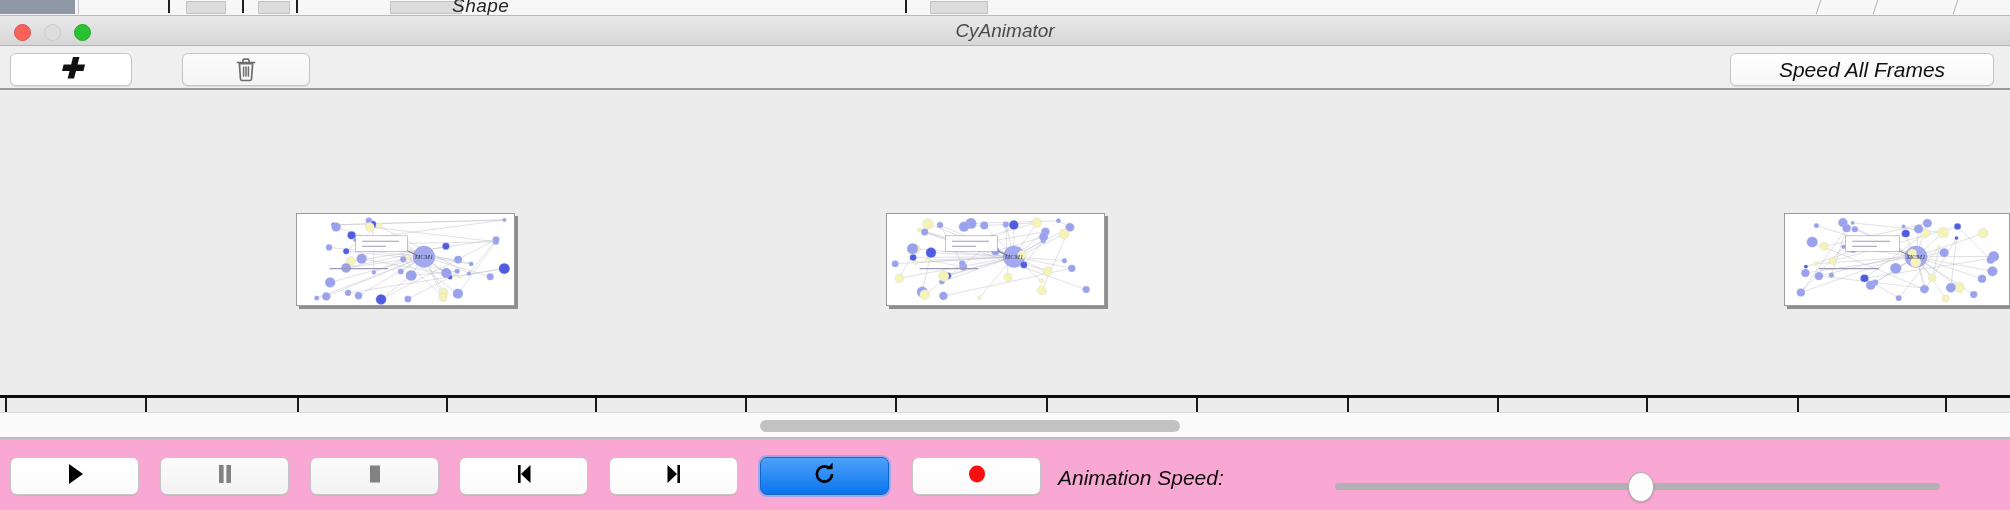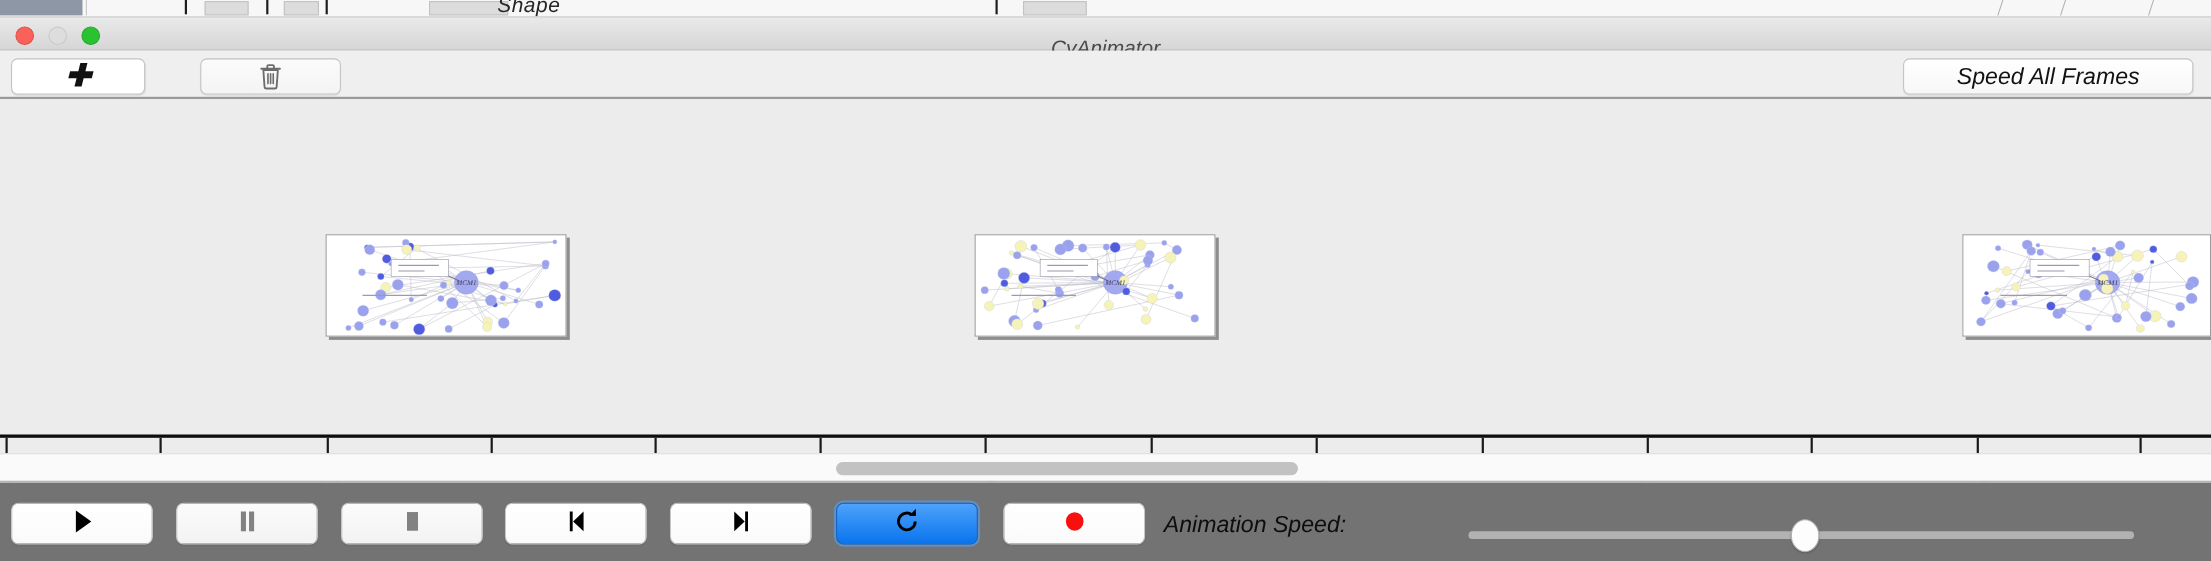--- a/index.html
+++ b/index.html
@@ -35,21 +35,21 @@
     position: absolute; left: 0; top: 16px; width: 2010px; height: 30px;
     background: linear-gradient(to bottom, #e9e9e9 0%, #d6d6d6 100%);
     border-bottom: 1px solid #b4b4b4;
   }
   .traffic { position: absolute; left: 14px; top: 8px; display: flex; gap: 13px; }
   .tl { width: 17px; height: 17px; border-radius: 50%; }
   .tl.red    { background: #fa6159; border: 1px solid #e1504a; }
   .tl.yellow { background: #dddddd; border: 1px solid #c9c9c9; }
   .tl.green  { background: #2ac230; border: 1px solid #23ab29; }
   .title-text {
-    position: absolute; left: 0; top: 14px; width: 2010px; height: 30px;
+    position: absolute; left: 0; top: 0; width: 2010px; height: 30px;
     line-height: 30px; text-align: center;
     font-size: 19px; color: #4a4a4a;
   }
 
   
   .toolbar {
     position: absolute; left: 0; top: 46px; width: 2010px; height: 44px;
     background: #efefef;
     border-bottom: 2px solid #9a9a9a;
   }
@@ -103,21 +103,21 @@
     background: #fafafa; border-top: 1px solid #dcdcdc; border-bottom: 1px solid #b9b9b9;
   }
   .hscroll-thumb {
     position: absolute; left: 760px; top: 7px; width: 420px; height: 12px;
     background: #c2c2c2; border-radius: 6px;
   }
 
   
   .controls {
     position: absolute; left: 0; top: 438px; width: 2010px; height: 72px;
-    background: #737373; border-top: 1px solid #bdbdbd;
+    background: #f9a8d4; border-top: 1px solid #bdbdbd;
   }
   .cbtn {
     position: absolute; top: 18px; height: 38px; width: 129px;
     border: 1px solid #c6c6c6; border-radius: 7px;
     background: linear-gradient(to bottom,#ffffff 0%,#fafafa 100%);
     box-shadow: 0 1px 1px rgba(0,0,0,.06);
     display: flex; align-items: center; justify-content: center;
     cursor: default;
   }
   .cbtn.flat { background: linear-gradient(to bottom,#fbfbfb 0%,#f3f3f3 100%); }

